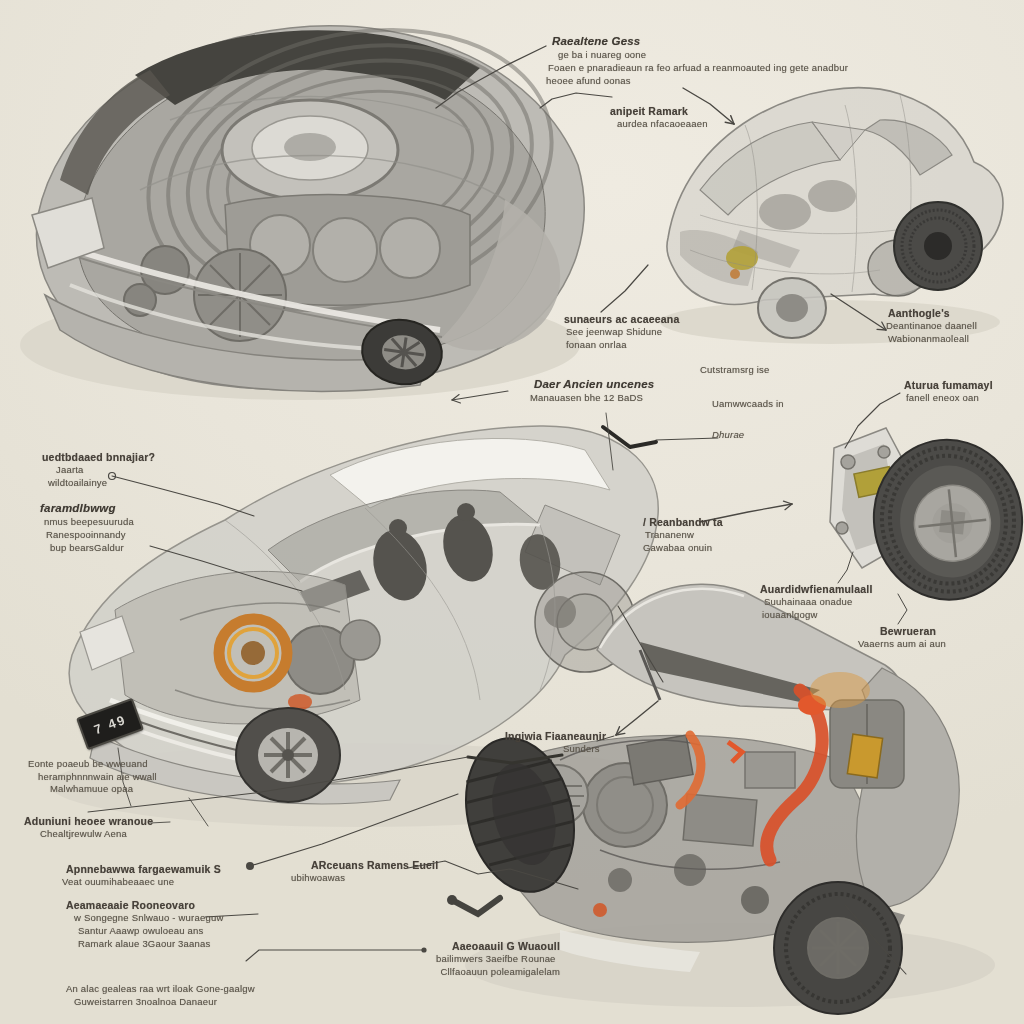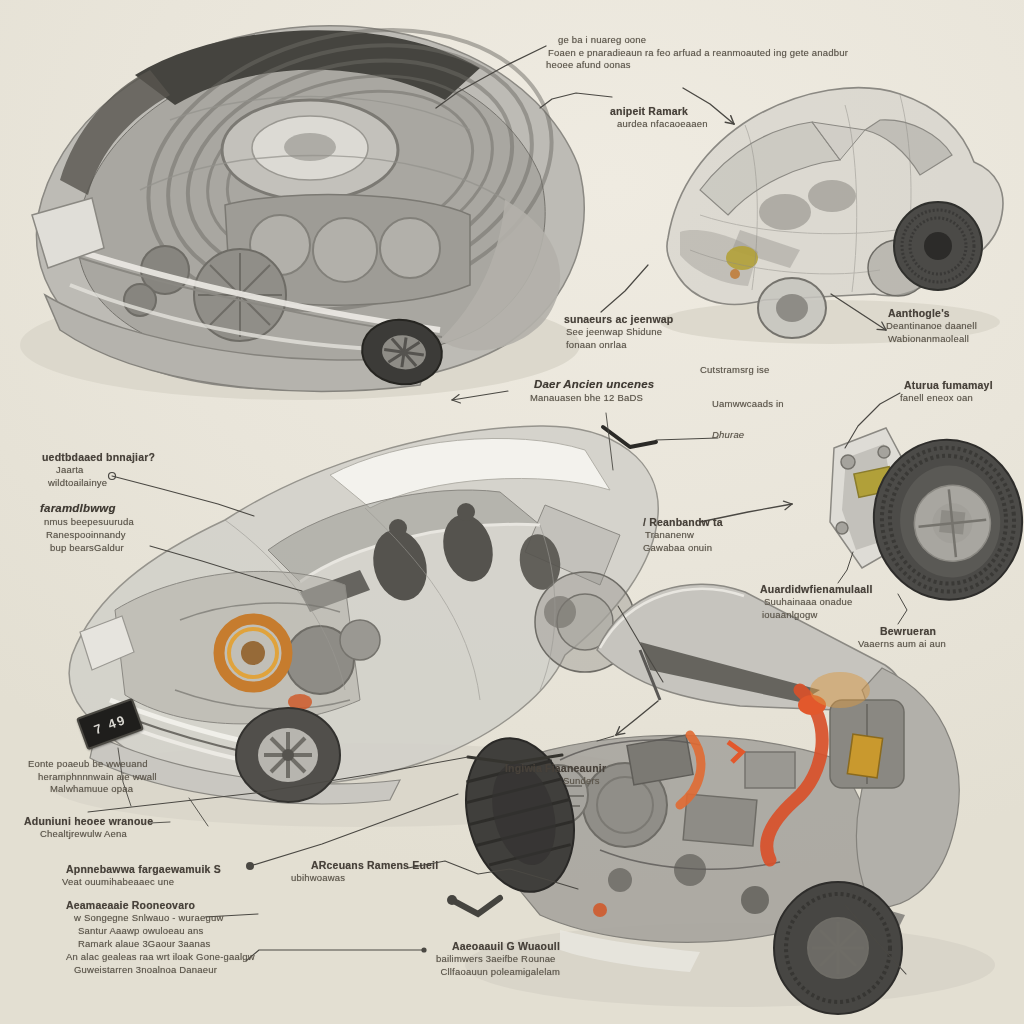--- a/index.html
+++ b/index.html
@@ -281,30 +281,31 @@
         <path d="M452,400 L459.1135062678182,394.4865592795686" fill="none" stroke="#4a4843" stroke-width="1.1" stroke-linecap="round" stroke-linejoin="round"></path>
         <path d="M618,606 L645,652 L663,682" fill="none" stroke="#4a4843" stroke-width="1.1" stroke-linecap="round" stroke-linejoin="round"></path>
         <path d="M845,905 L878,943 L906,974" fill="none" stroke="#4a4843" stroke-width="1.1" stroke-linecap="round" stroke-linejoin="round"></path>
       </g>
 </svg>
 
 <div class="plate">7 49</div>
 
 <div id="labels">
       <div class="lbl" style="left: 548px; top: 34px;">
+        <div class="h" style="margin-left: 4px;">Raealtene Gess</div>
         <div class="s" style="margin-left: 10px;">ge ba i nuareg oone</div>
         <div class="s" style="margin-left: 0px;">Foaen e pnaradieaun ra feo arfuad a reanmoauted ing gete anadbur</div>
         <div class="s" style="margin-left: -2px;">heoee afund oonas</div>
       </div>
       <div class="lbl" style="left: 607px; top: 104px;">
         <div class="m" style="margin-left: 3px;">anipeit Ramark</div>
         <div class="s" style="margin-left: 10px;">aurdea nfacaoeaaen</div>
       </div>
       <div class="lbl" style="left: 564px; top: 312px;">
-        <div class="m" style="margin-left: 0px;">sunaeurs ac jeenwap</div>
+        <div class="m" style="margin-left: 0px;">sunaeurs ac acaeeana</div>
         <div class="s" style="margin-left: 2px;">See jeenwap Shidune</div>
         <div class="s" style="margin-left: 2px;">fonaan onrlaa</div>
       </div>
       <div class="lbl" style="left: 526px; top: 377px;">
         <div class="h" style="margin-left: 8px;">Daer Ancien uncenes</div>
         <div class="s" style="margin-left: 4px;">Manauasen bhe 12 BaDS</div>
       </div>
       <div class="lbl" style="left: 700px; top: 364px;">
         <div class="s" style="margin-left: 0px;">Cutstramsrg ise</div>
       </div>
@@ -314,56 +315,56 @@
       <div class="lbl" style="left: 712px; top: 429px;">
         <div class="s" style="margin-left: 0px; font-style: italic;">Dhurae</div>
       </div>
       <div class="lbl" style="left: 884px; top: 306px;">
         <div class="m" style="margin-left: 4px;">Aanthogle's</div>
         <div class="s" style="margin-left: 2px;">Deantinanoe daanell</div>
         <div class="s" style="margin-left: 4px;">Wabionanmaoleall</div>
       </div>
       <div class="lbl" style="left: 900px; top: 378px;">
         <div class="m" style="margin-left: 4px;">Aturua fumamayl</div>
-        <div class="s" style="">fanell eneox oan</div>
+        <div class="s" style="margin-left: 6px;">fanell eneox oan</div>
       </div>
       <div class="lbl" style="left: 643px; top: 515px;">
         <div class="m" style="margin-left: 0px;">/ Reanbandw ta</div>
         <div class="s" style="margin-left: 2px;">Trananenw</div>
         <div class="s" style="margin-left: 0px;">Gawabaa onuin</div>
       </div>
       <div class="lbl" style="left: 760px; top: 582px;">
         <div class="m" style="margin-left: 0px;">Auardidwfienamulaall</div>
         <div class="s" style="margin-left: 4px;">Suuhainaaa onadue</div>
         <div class="s" style="margin-left: 2px;">iouaanlgogw</div>
       </div>
       <div class="lbl" style="left: 858px; top: 624px;">
         <div class="m" style="margin-left: 22px;">Bewrueran</div>
         <div class="s" style="margin-left: 0px;">Vaaerns aum ai aun</div>
       </div>
       <div class="lbl" style="left: 505px; top: 729px;">
-        <div class="m" style="margin-left: 0px; margin-top: 32px;">Ingiwia Fiaaneaunir</div>
+        <div class="m" style="margin-left: 0px;">Ingiwia Fiaaneaunir</div>
         <div class="s" style="margin-left: 58px;">Sunders</div>
       </div>
       <div class="lbl" style="left: 295px; top: 858px;">
         <div class="m" style="margin-left: 16px;">ARceuans Ramens Eueil</div>
         <div class="s" style="margin-left: -4px;">ubihwoawas</div>
       </div>
       <div class="lbl" style="left: 66px; top: 862px;">
         <div class="m" style="margin-left: 0px;">Apnnebawwa fargaewamuik S</div>
         <div class="s" style="margin-left: -4px;">Veat ouumihabeaaec une</div>
       </div>
       <div class="lbl" style="left: 66px; top: 898px;">
         <div class="m" style="margin-left: 0px;">Aeamaeaaie Rooneovaro</div>
         <div class="s" style="margin-left: 8px;">w Songegne Snlwauo - wuraeguw</div>
         <div class="s" style="margin-left: 12px;">Santur Aaawp owuloeau ans</div>
         <div class="s" style="margin-left: 12px;">Ramark alaue 3Gaour 3aanas</div>
       </div>
       <div class="lbl" style="left: 66px; top: 951px;">
-        <div class="s" style="margin-left: 0px;">An alac gealeas raa wrt iloak Gone-gaalgw</div>
+        <div class="s" style="margin-left: 0px; margin-top: 32px;">An alac gealeas raa wrt iloak Gone-gaalgw</div>
         <div class="s" style="margin-left: 8px;">Guweistarren 3noalnoa Danaeur</div>
       </div>
       <div class="lbl" style="left: 436px; top: 939px;">
         <div class="m" style="margin-left: 16px;">Aaeoaauil G Wuaoull</div>
         <div class="s" style="margin-left: 0px;">bailimwers 3aeifbe Rounae</div>
         <div class="s" style="margin-left: -3px; text-align: right;">Cllfaoauun poleamigalelam</div>
       </div>
       <div class="lbl" style="left: 28px; top: 758px;">
         <div class="s" style="margin-left: 0px;">Eonte poaeub be wweuand</div>
         <div class="s" style="margin-left: 10px;">heramphnnnwain aie wwall</div>

